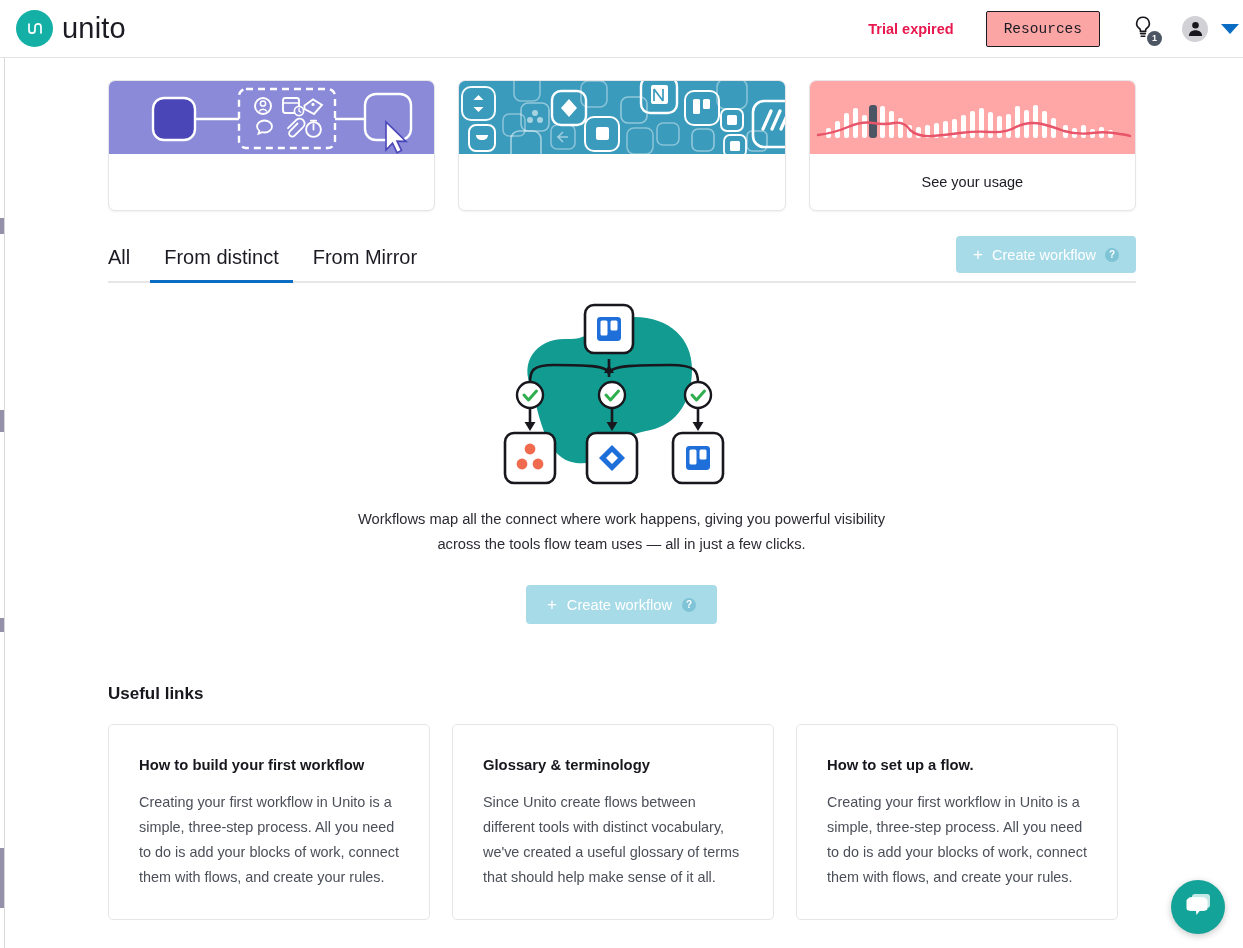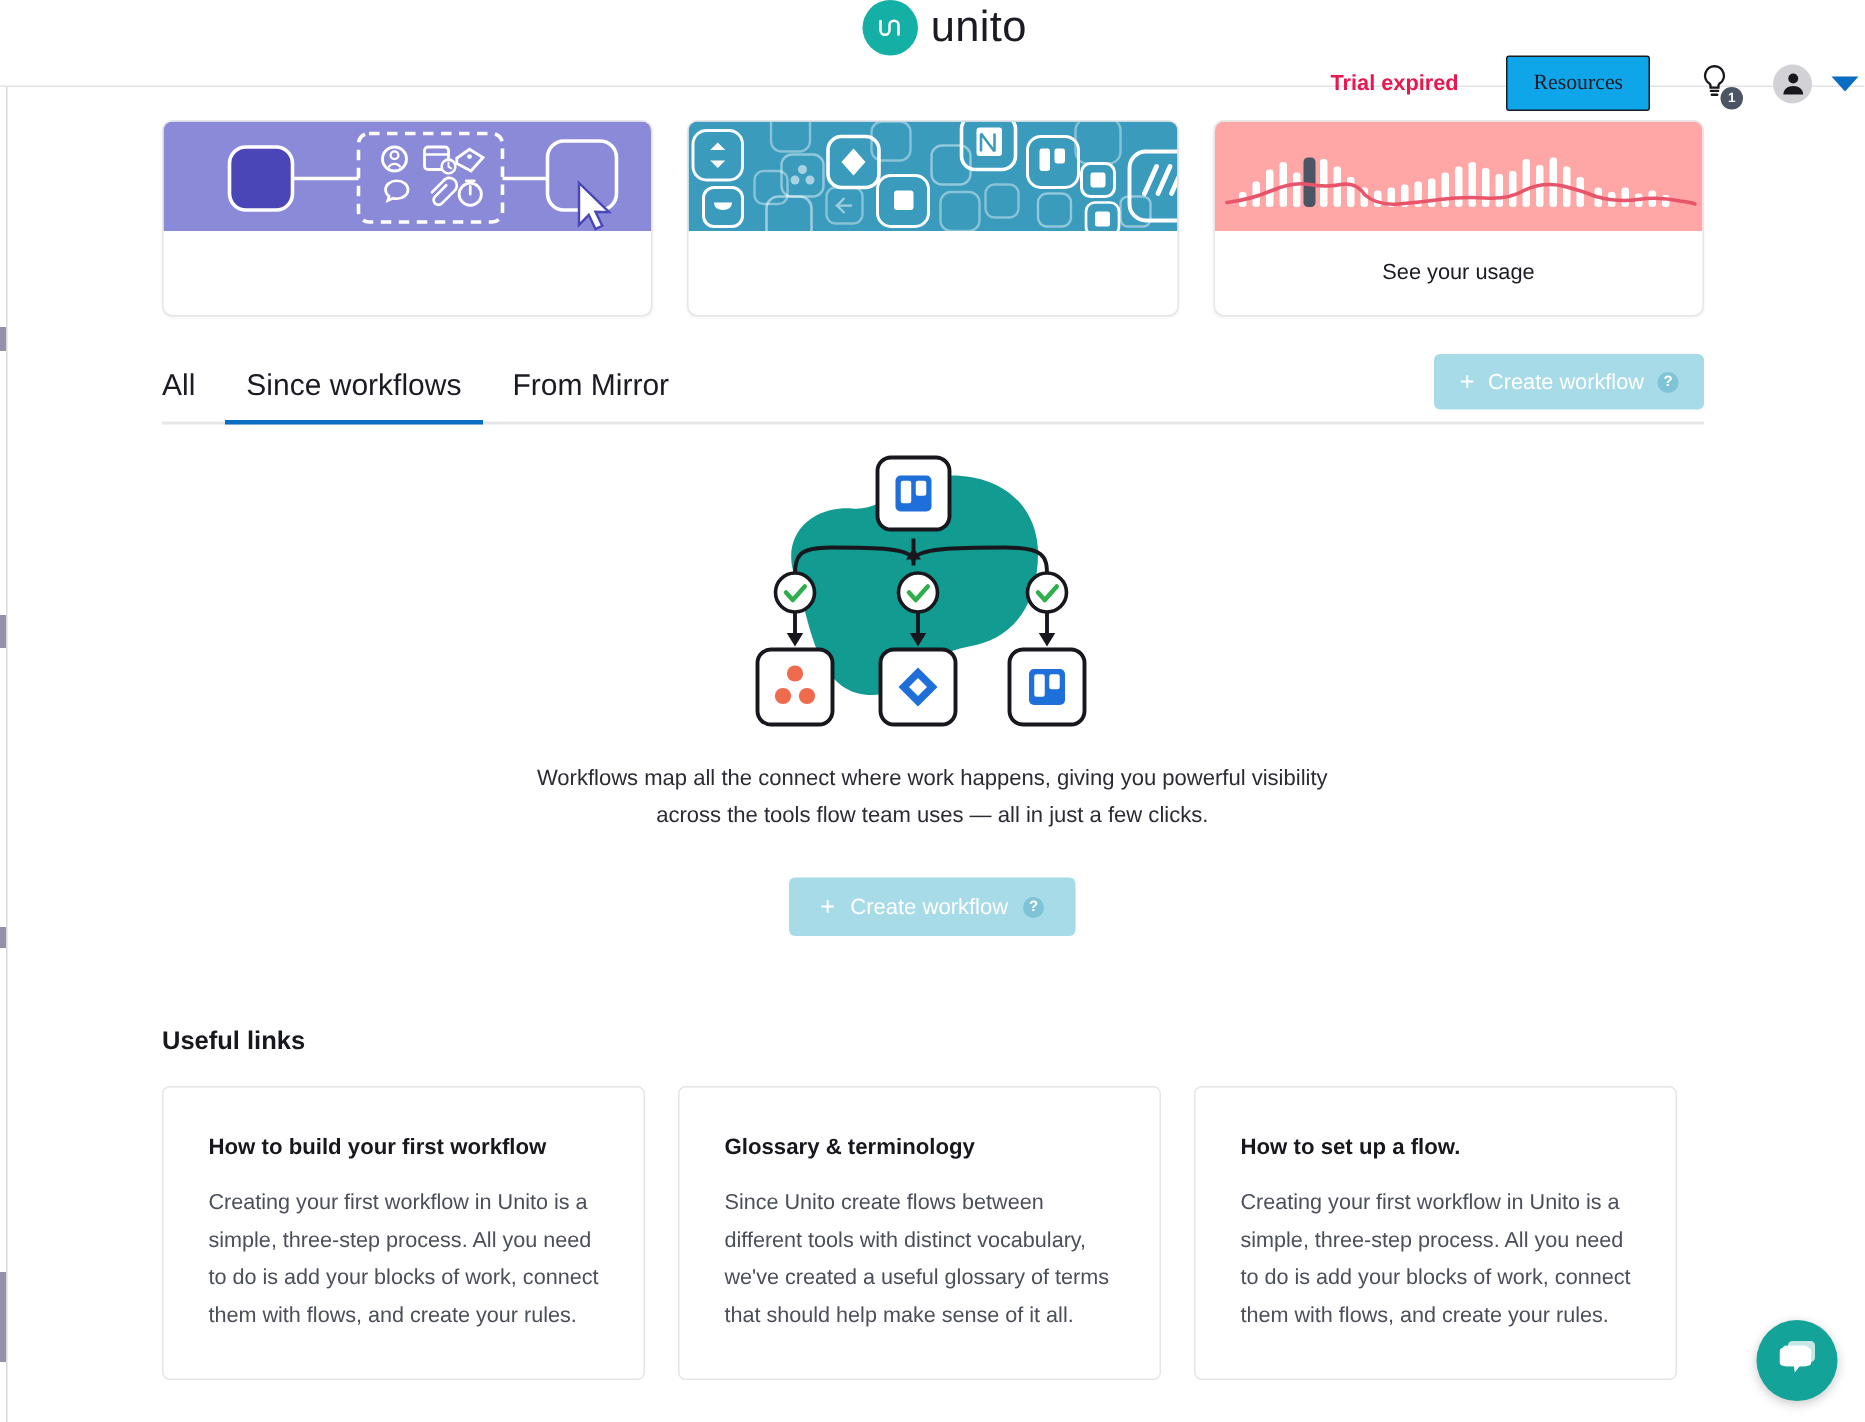--- a/index.html
+++ b/index.html
@@ -17,39 +17,38 @@
     background: #ffffff; border-right: 1px solid #d8d8dd;
   }
   .sidebar-sliver .seg { position:absolute; left:0; width:4px; background:#3c3564; opacity:.55; }
 
   
   .header {
     position: relative; height: 58px; width: 1243px;
     border-bottom: 1px solid #e3e3e6;
     display: flex; align-items: center;
     background: #fff;
-    flex-direction: column;
   }
   .logo-wrap { display: flex; align-items: center; margin-left: 16px; gap: 9px; }
   .logo-mark {
     width: 37px; height: 37px; border-radius: 50%;
     background: #14b0a6; position: relative;
     display: flex; align-items: center; justify-content: center;
   }
   .logo-text { font-size: 29px; color: #1b1b23; letter-spacing: .2px; font-weight: 400; }
 
   .header-right {
     margin-left: auto; display: flex; align-items: center; gap: 0; padding-right: 4px;
   }
   .trial-expired {
     color: #e8174e; font-weight: bold; font-size: 14.5px; margin-right: 32px;
   }
   .resources-btn {
-    border: 1.4px solid #1b1b23; background: #0ea5e9; color: #1b1b23;
-    font-size: 14.5px; font-family: Liberation Serif, serif;
+    border: 1.4px solid #1b1b23; background: #fca5a5; color: #1b1b23;
+    font-size: 14.5px; font-family: Liberation Mono, monospace;
     padding: 9px 17px; border-radius: 2px; cursor: pointer; margin-right: 30px;
   }
   .bulb-wrap { position: relative; width: 28px; height: 32px; margin-right: 24px; cursor: pointer; }
   .bulb-badge {
     position: absolute; right: -4px; bottom: -1px;
     width: 15px; height: 15px; border-radius: 50%;
     background: #4b5563; color: #fff; font-size: 9px;
     display: flex; align-items: center; justify-content: center; font-weight: bold;
   }
   .avatar {
@@ -302,21 +301,21 @@
                    Q166 50 180 51 Q196 52 206 46 Q218 40 232 43 Q244 46 254 50 Q268 54 282 52 Q296 50 310 53
                    Q318 54 320 55" stroke="#e8546a" stroke-width="2.4" fill="none" stroke-linecap="round"></path>
         </svg>
       </div>
       <div class="promo-label">See your usage</div>
     </div>
   </div>
 
   <div class="tabs-row">
     <button class="tab">All</button>
-    <button class="tab active">Since workflows</button>
+    <button class="tab active">From distinct</button>
     <button class="tab">From Mirror</button>
 
     <button class="create-wf-top">
       <span class="plus-glyph">+</span>
       <span>Create workflow</span>
       <span class="q-circle">?</span>
     </button>
   </div>
 
   <div class="empty-state">

